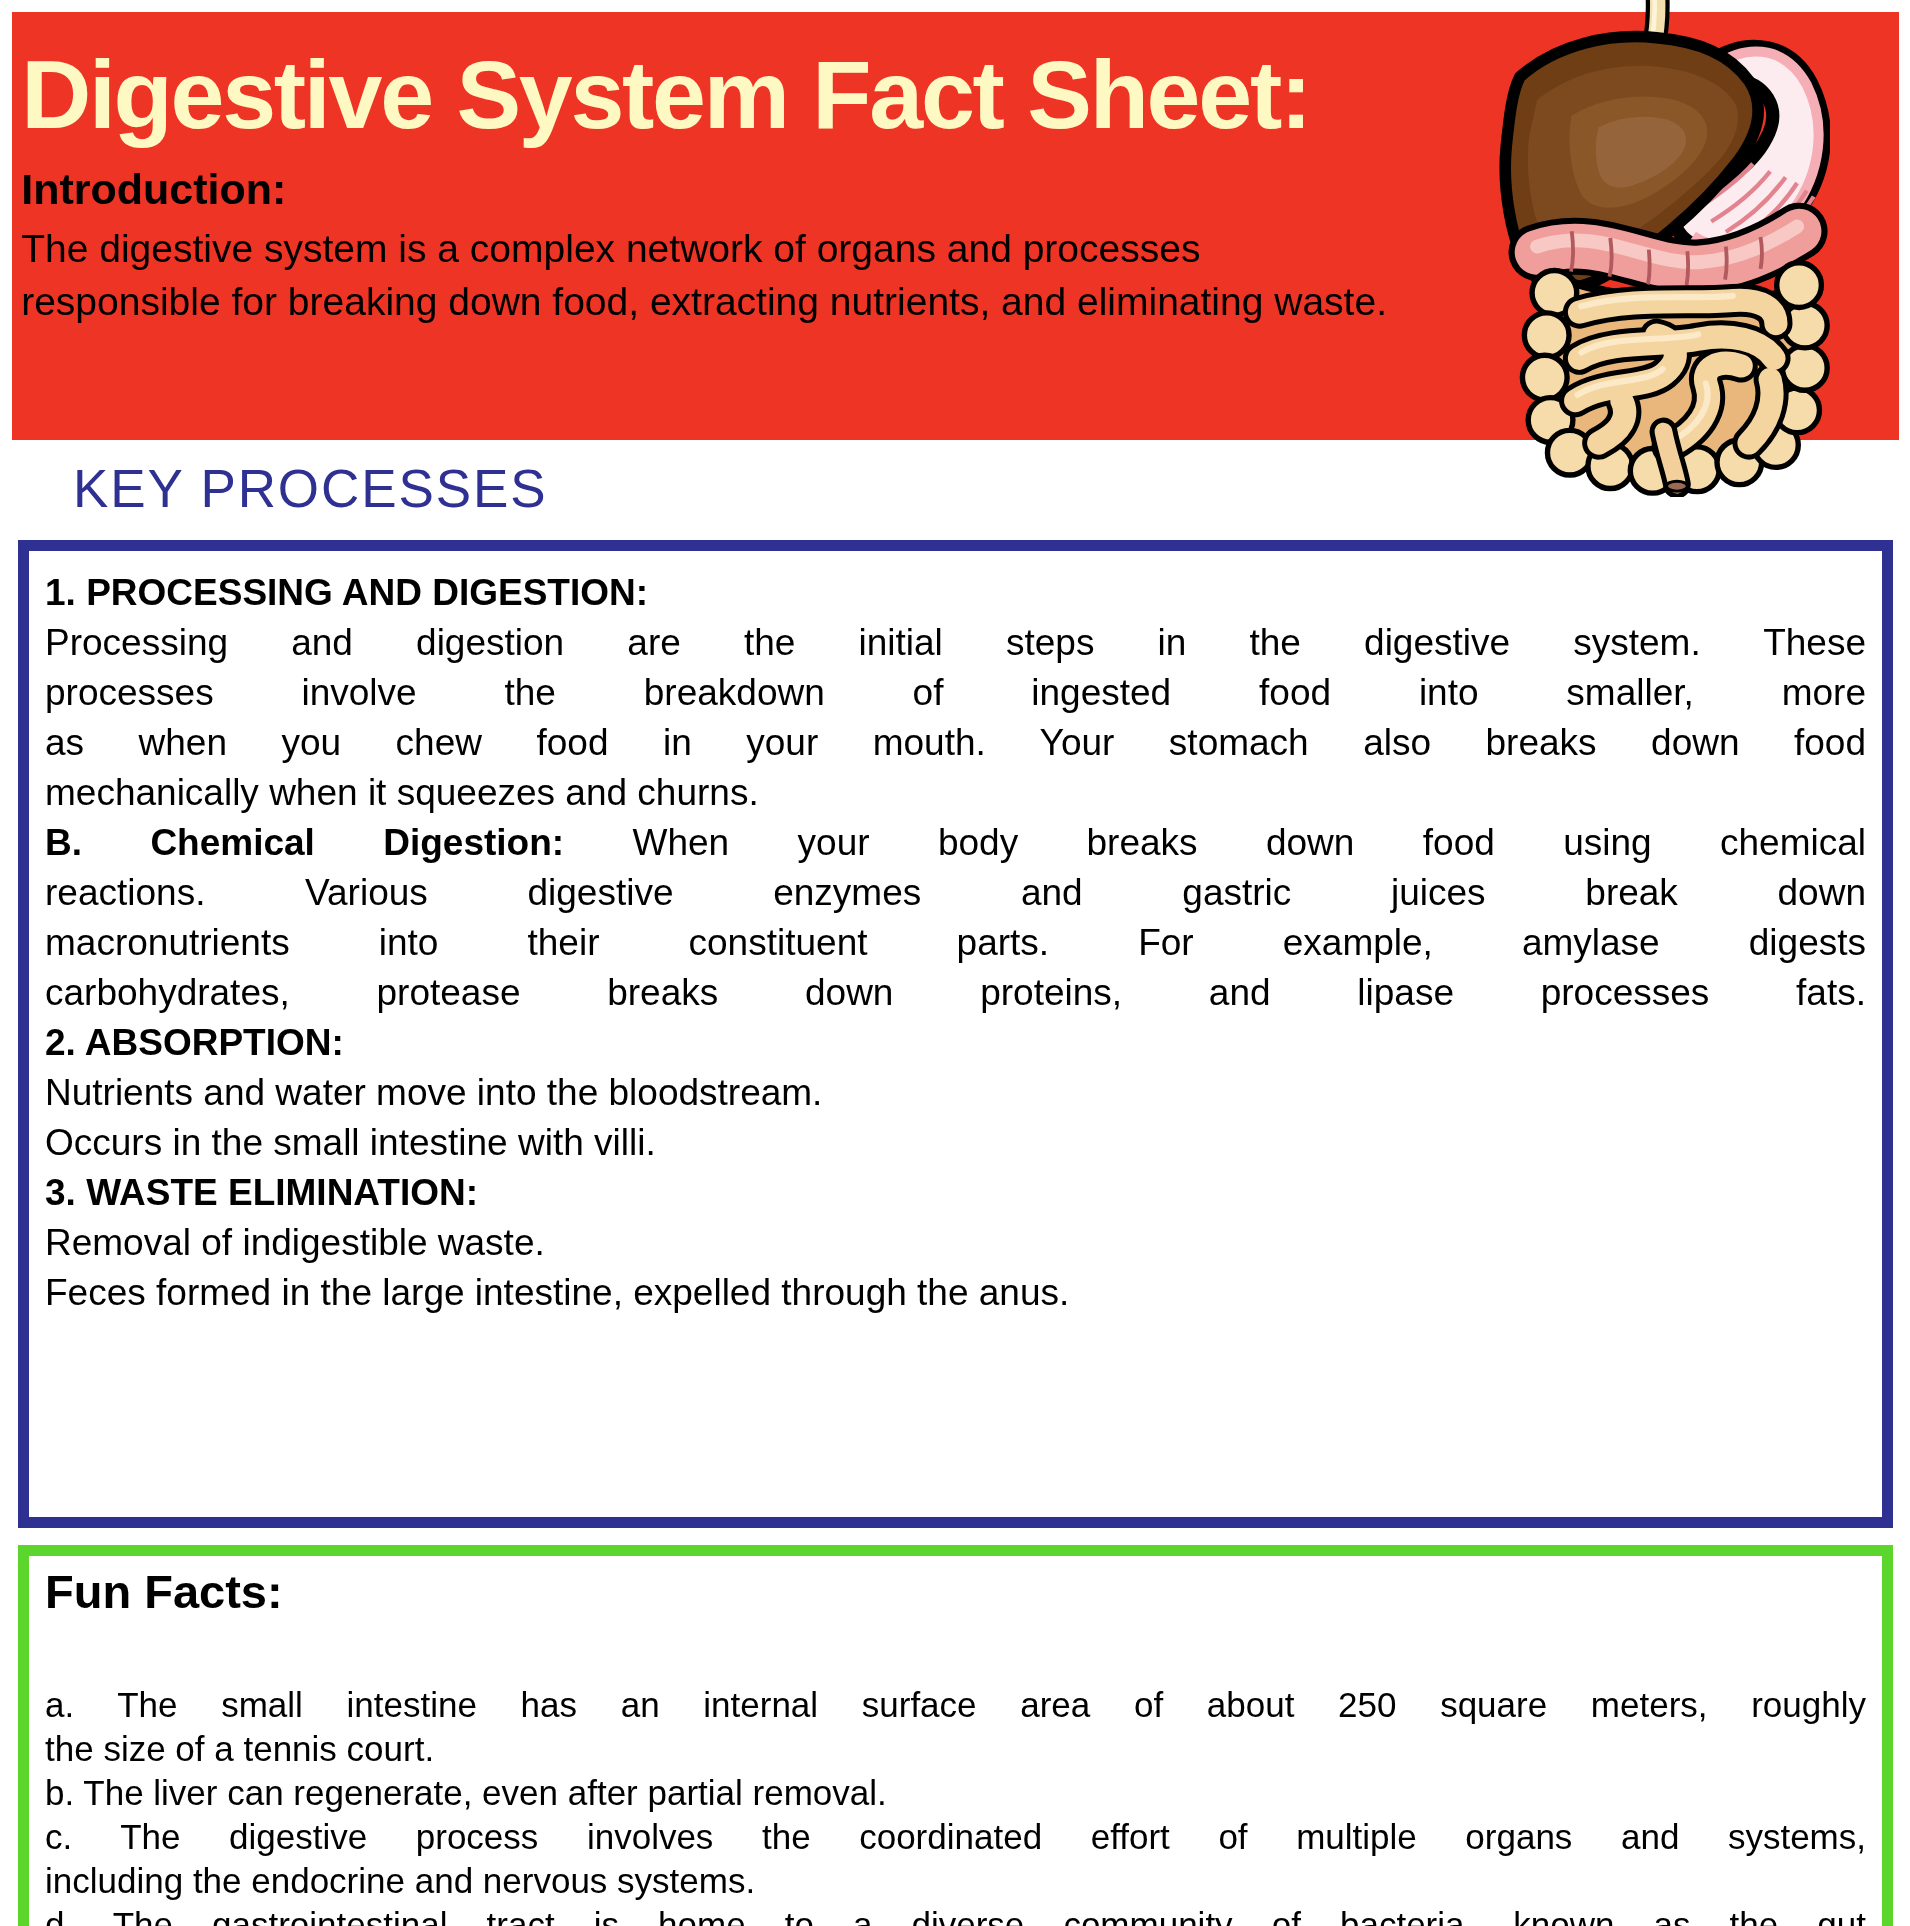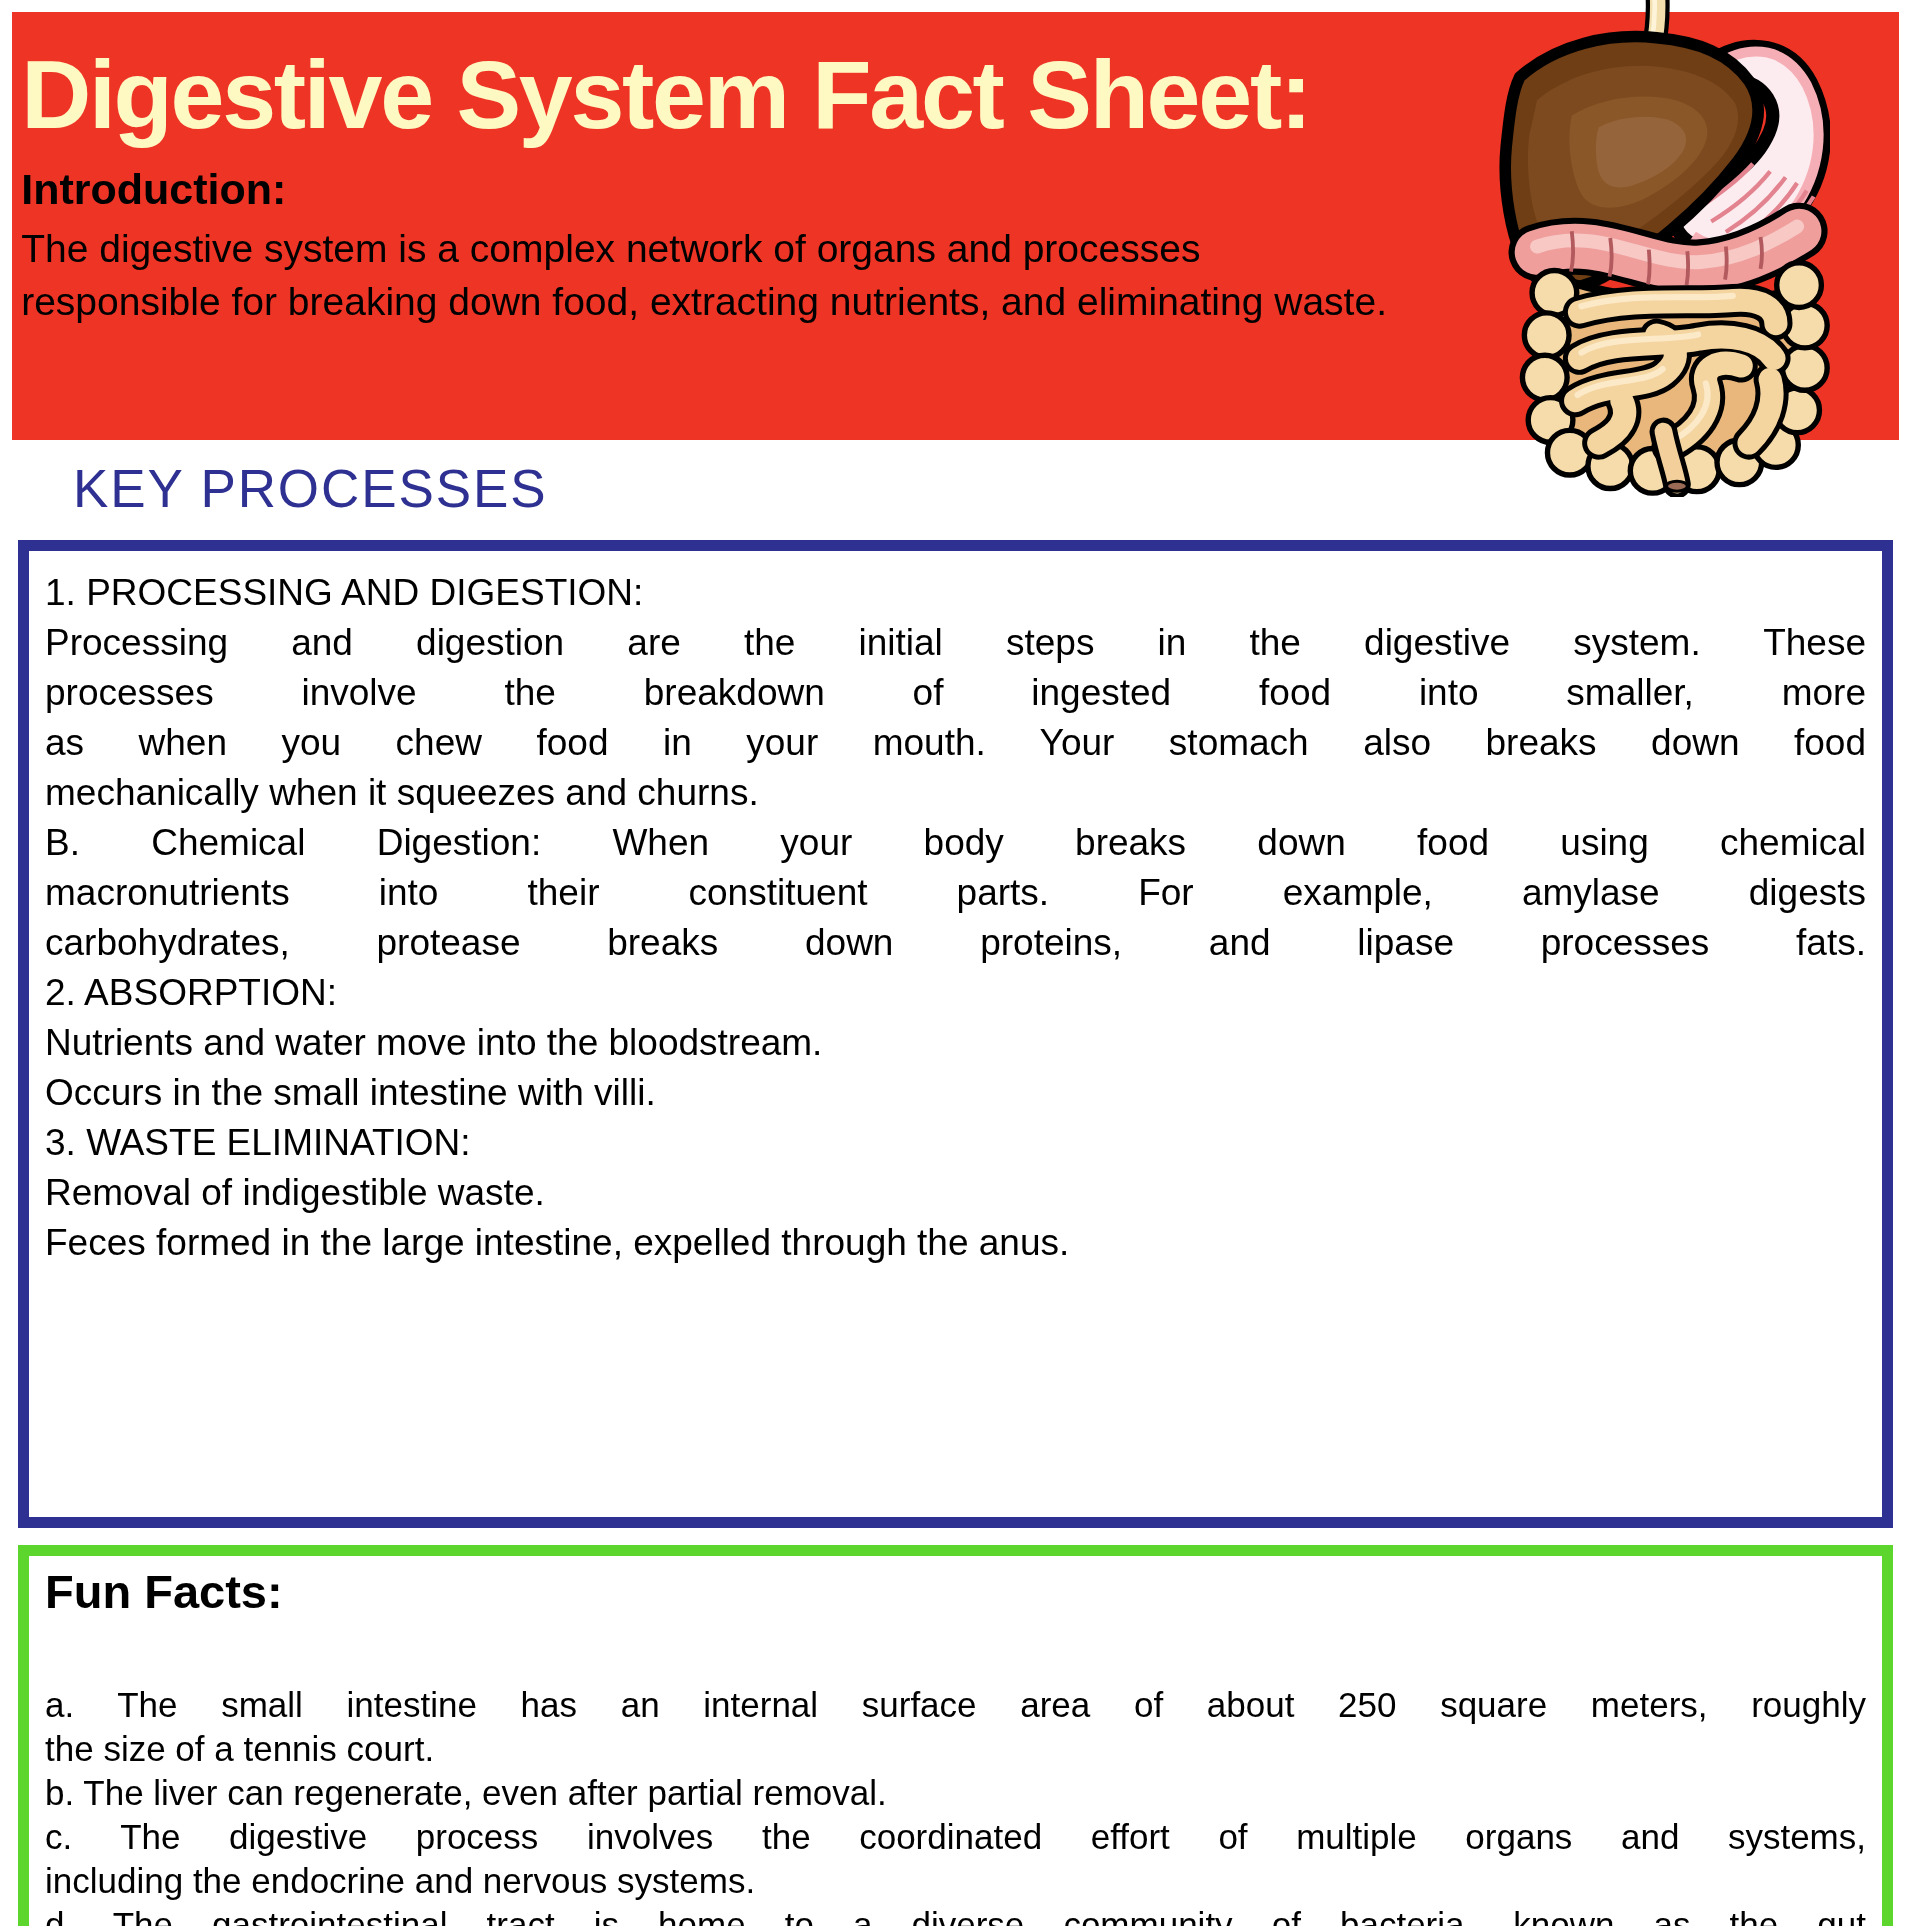--- a/index.html
+++ b/index.html
@@ -52,21 +52,21 @@
   .box{
     position:absolute;left:18px;width:1875px;
     border:11.6px solid #000;background:#ffffff;overflow:hidden;
   }
   .box-blue{top:540px;height:988px;border-color:var(--blue);padding:17.3px 16px;}
   .box-green{top:1545px;height:450px;border-color:var(--green);padding:8.5px 16px;}
 
   .line{font-size:37px;line-height:50px;color:#000;}
   .box-green .line,.box-red .line{font-size:35px;line-height:44px;}
   .line.j{text-align:justify;text-align-last:justify;}
-  .line b{font-weight:normal;}
+  .line b{font-weight:bold;}
 
   .green-title{font-size:47px;font-weight:bold;line-height:54px;margin-bottom:64px;}
 </style>
 </head>
 <body>
 
 <div class="red-header">
   <div class="title">Digestive System Fact Sheet:</div>
   <div class="intro-heading">Introduction:</div>
   <div class="intro-text">The digestive system is a complex network of organs and processes responsible for breaking down food, extracting nutrients, and eliminating waste.</div>
@@ -183,20 +183,21 @@
 <div class="key-heading">KEY PROCESSES</div>
 
 <div class="box box-blue">
   <div>
       <div class="line"><b>1. PROCESSING AND DIGESTION:</b></div>
       <div class="line j"><span>Processing and digestion are the initial steps in the digestive system. These</span></div>
       <div class="line j"><span>processes involve the breakdown of ingested food into smaller, more</span></div>
       <div class="line j"><span>as when you chew food in your mouth. Your stomach also breaks down food</span></div>
       <div class="line"><span>mechanically when it squeezes and churns.</span></div>
       <div class="line j"><b>B. Chemical Digestion:</b><span> When your body breaks down food using chemical</span></div>
+      <div class="line j"><span>reactions. Various digestive enzymes and gastric juices break down</span></div>
       <div class="line j"><span>macronutrients into their constituent parts. For example, amylase digests</span></div>
       <div class="line j"><span>carbohydrates, protease breaks down proteins, and lipase processes fats.</span></div>
       <div class="line"><b>2. ABSORPTION:</b></div>
       <div class="line"><span>Nutrients and water move into the bloodstream.</span></div>
       <div class="line"><span>Occurs in the small intestine with villi.</span></div>
       <div class="line"><b>3. WASTE ELIMINATION:</b></div>
       <div class="line"><span>Removal of indigestible waste.</span></div>
       <div class="line"><span>Feces formed in the large intestine, expelled through the anus.</span></div>
     </div>
 </div>

